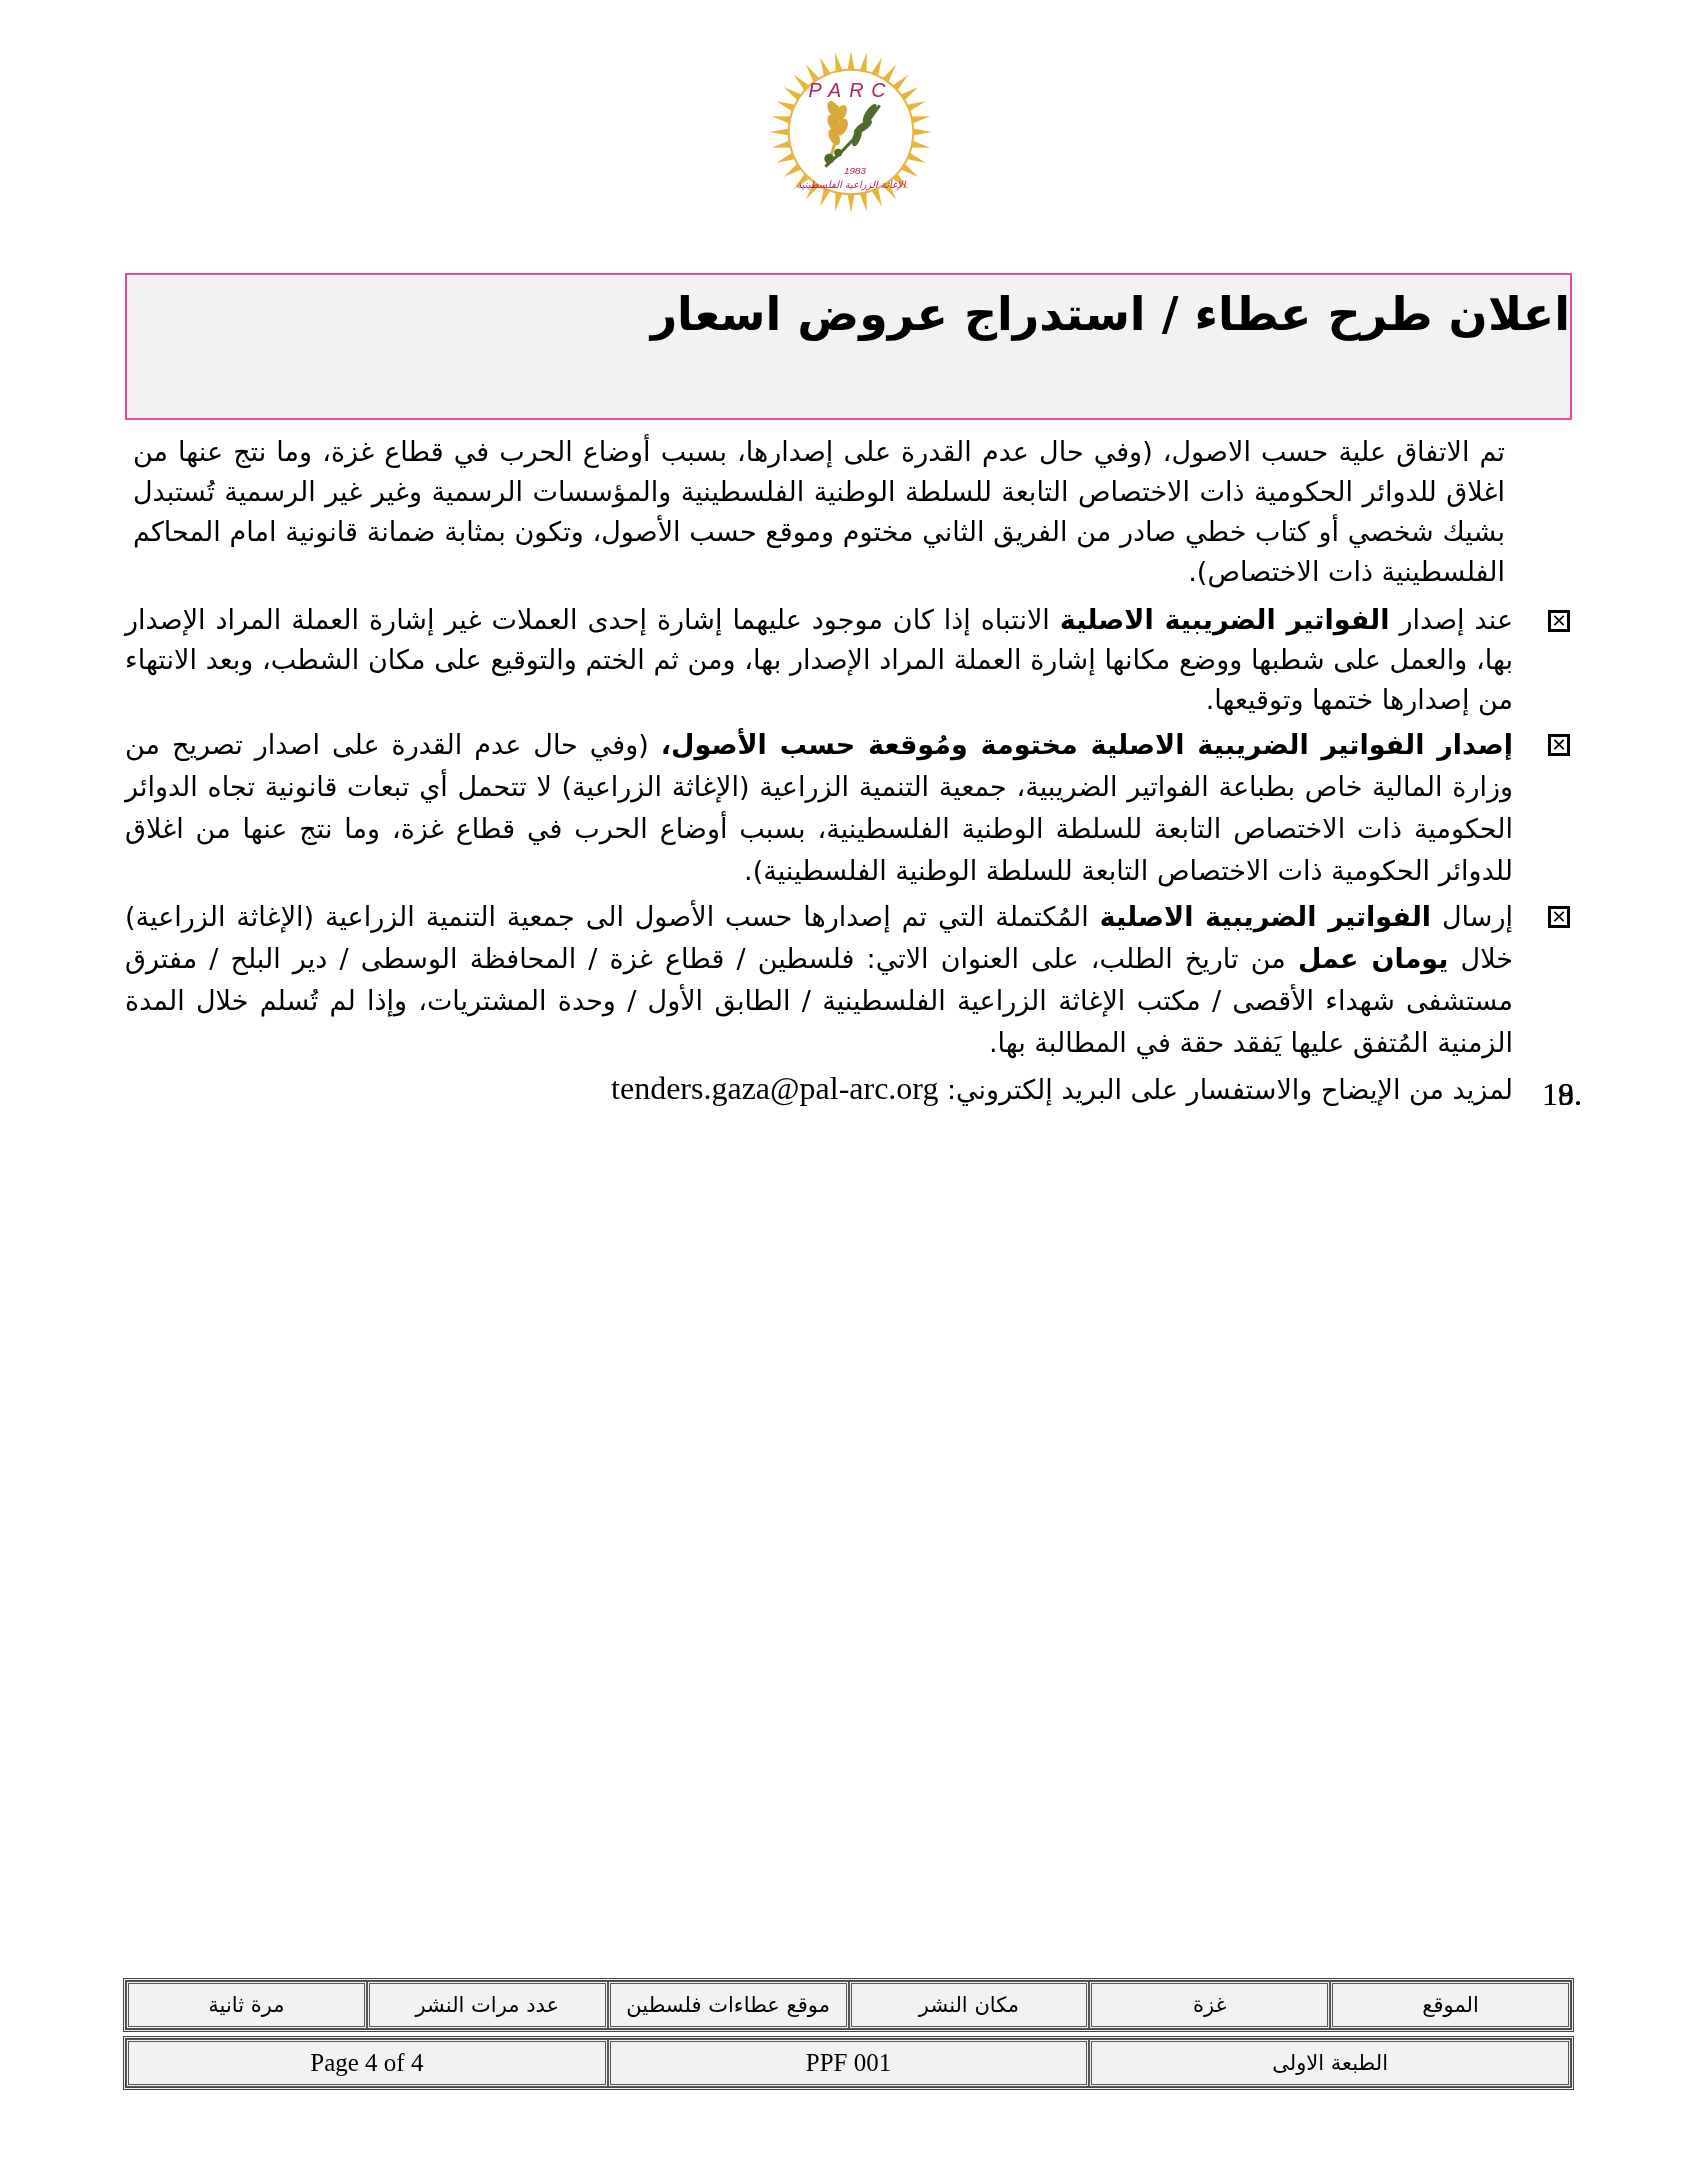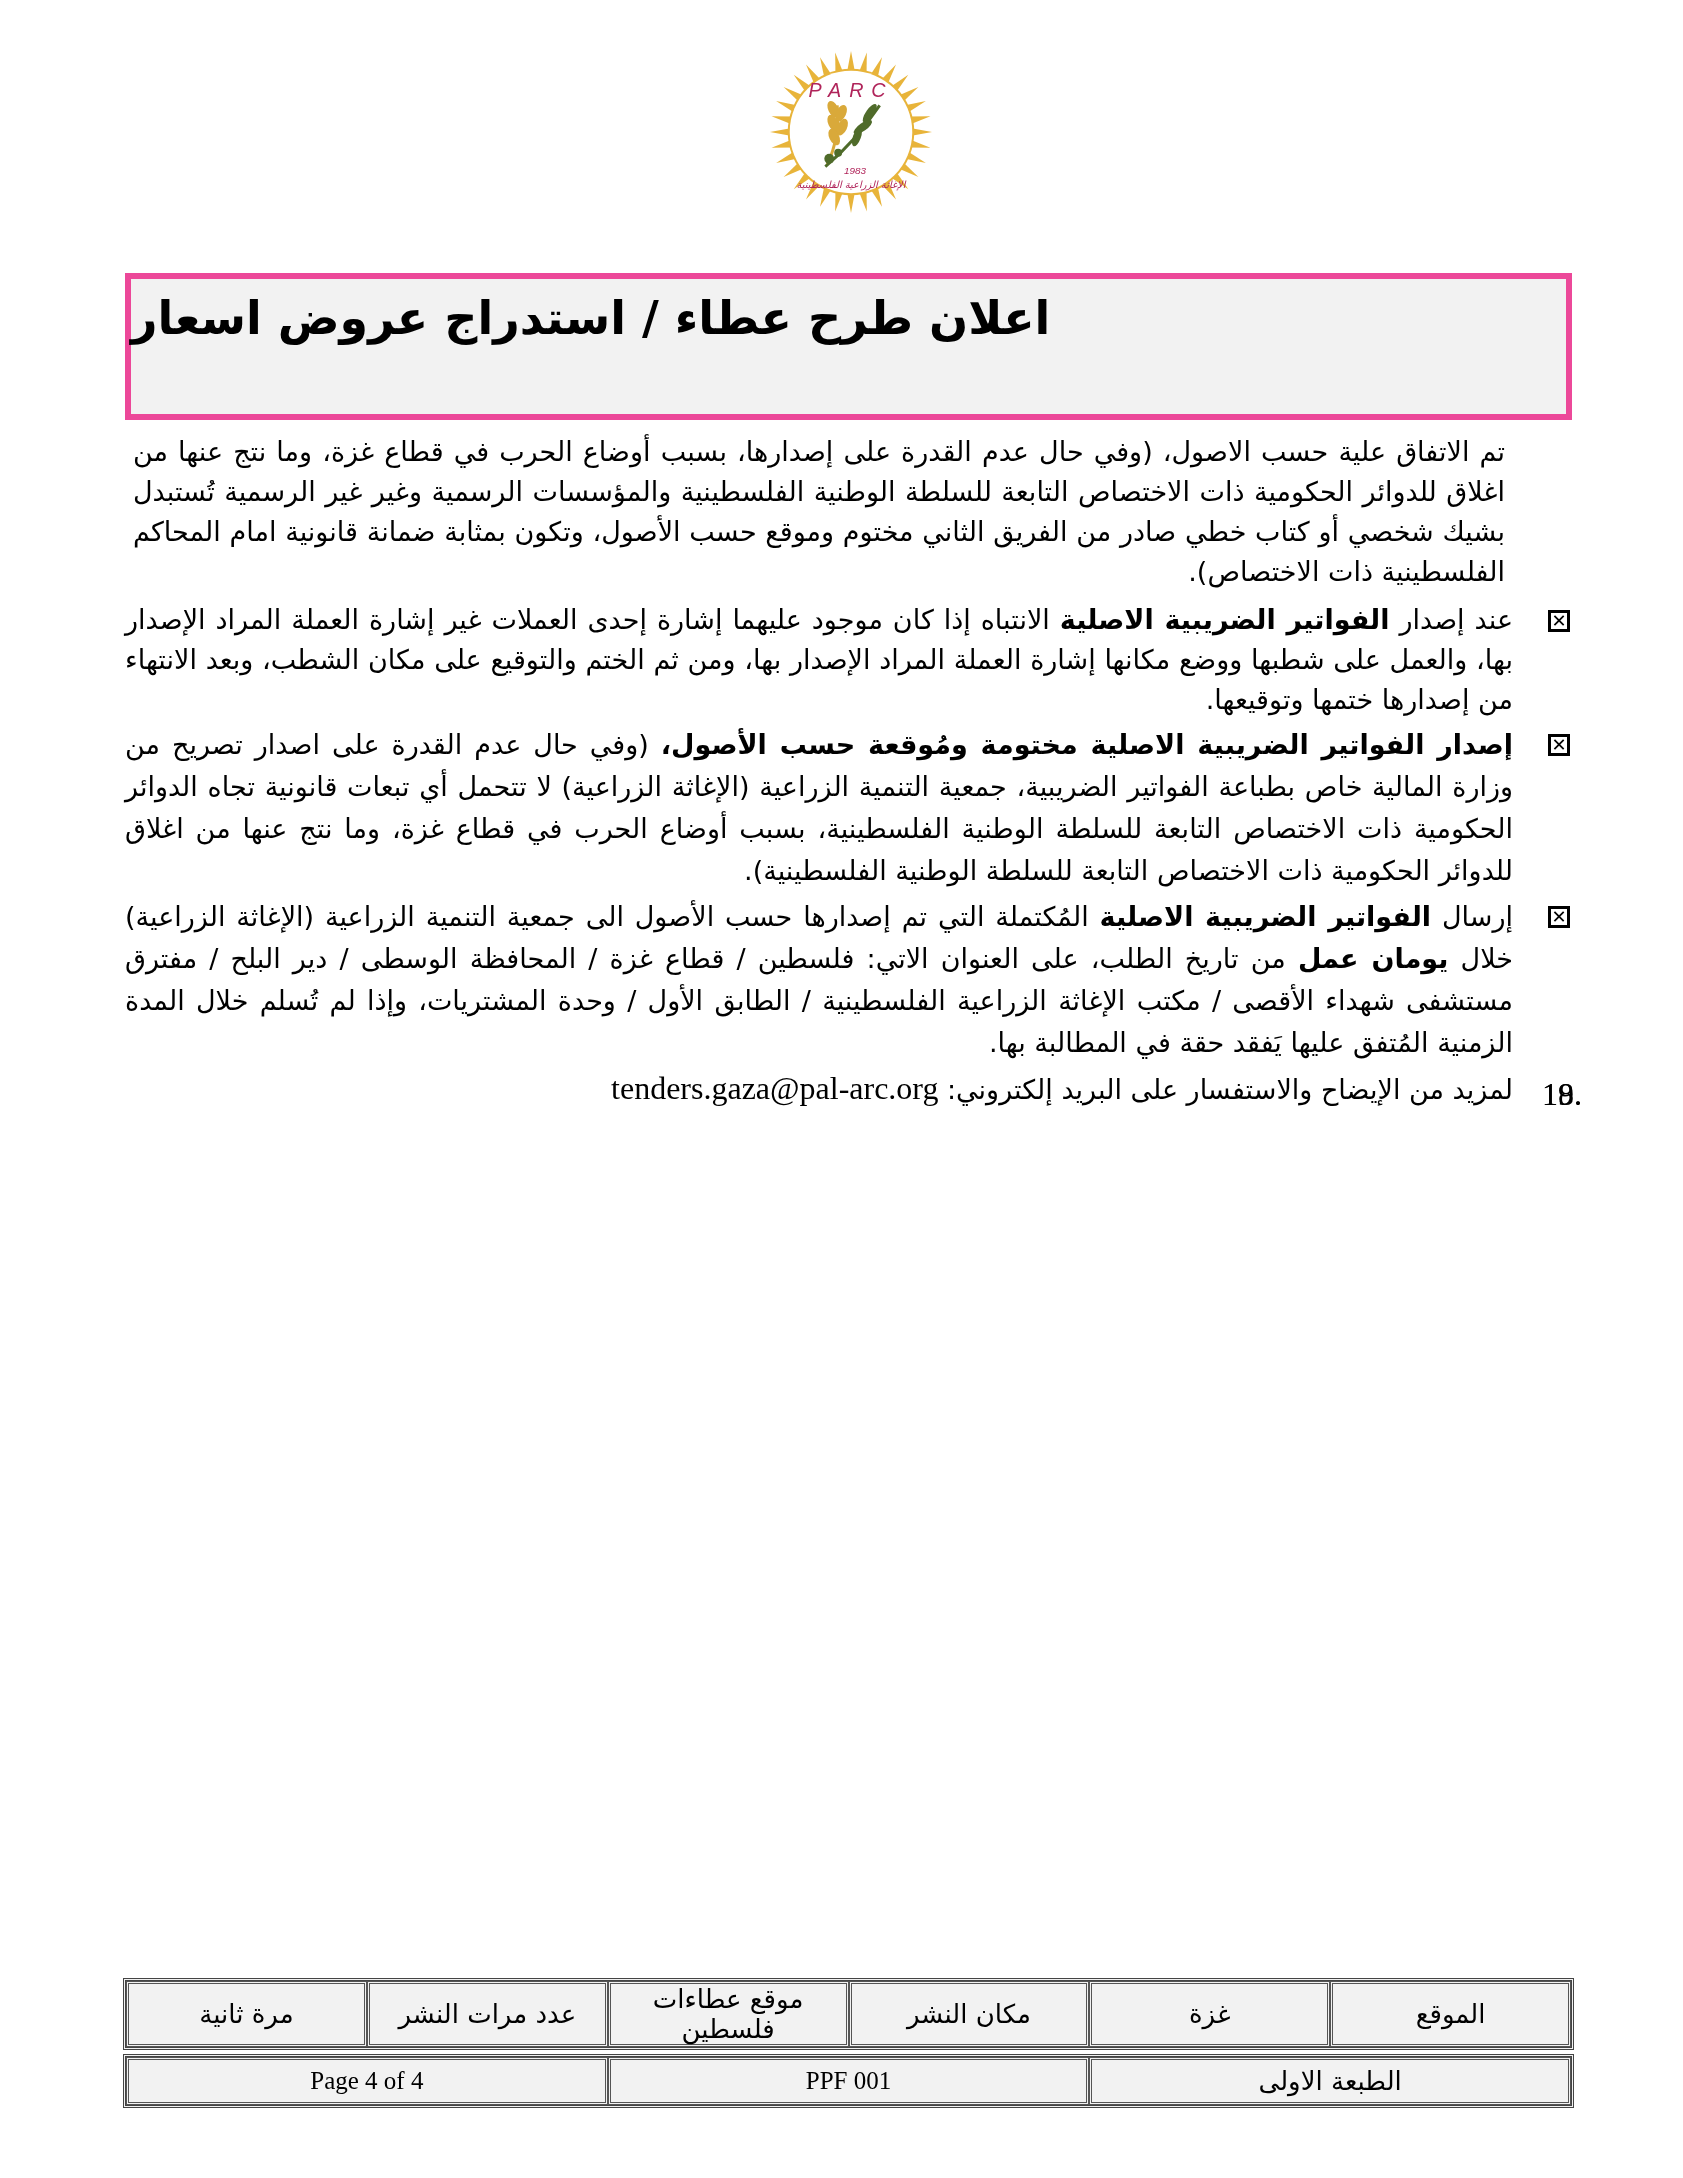--- a/index.html
+++ b/index.html
@@ -28,23 +28,23 @@
     .logo svg { width: 100%; height: 100%; display: block; }
 
     
     .title-box {
       position: absolute;
       left: 125px;
       top: 273px;
       width: 1447px;
       height: 147px;
       background: #f2f2f2;
-      border: 6px solid #ec4899;
+      border: 2px solid #ec4899;
       box-sizing: border-box;
-      text-align: left;
+      text-align: right;
       direction: rtl;
     }
     .title-line {
       font-family: "DejaVu Sans", sans-serif;
       font-weight: bold;
       font-size: 46px;
       line-height: 59px;
       letter-spacing: -1px;
     }
     .title-line.l1 { margin-top: 10px; }
@@ -120,21 +120,21 @@
       border-collapse: separate;
       border-spacing: 0;
       border: 3px double #444;
       background: #f2f2f2;
       table-layout: fixed;
     }
     .footer td {
       border: 3px double #555;
       text-align: center;
       height: 42px;
-      font-size: 26px;
+      font-size: 21px;
       padding: 0 10px;
     }
     .footer .row2 { margin-top: 4px; }
     .footer .ltr-cell {
       direction: ltr;
       text-align: center;
       font-family: "Liberation Serif", serif;
       font-size: 25px;
     }
     .footer .code-cell {

